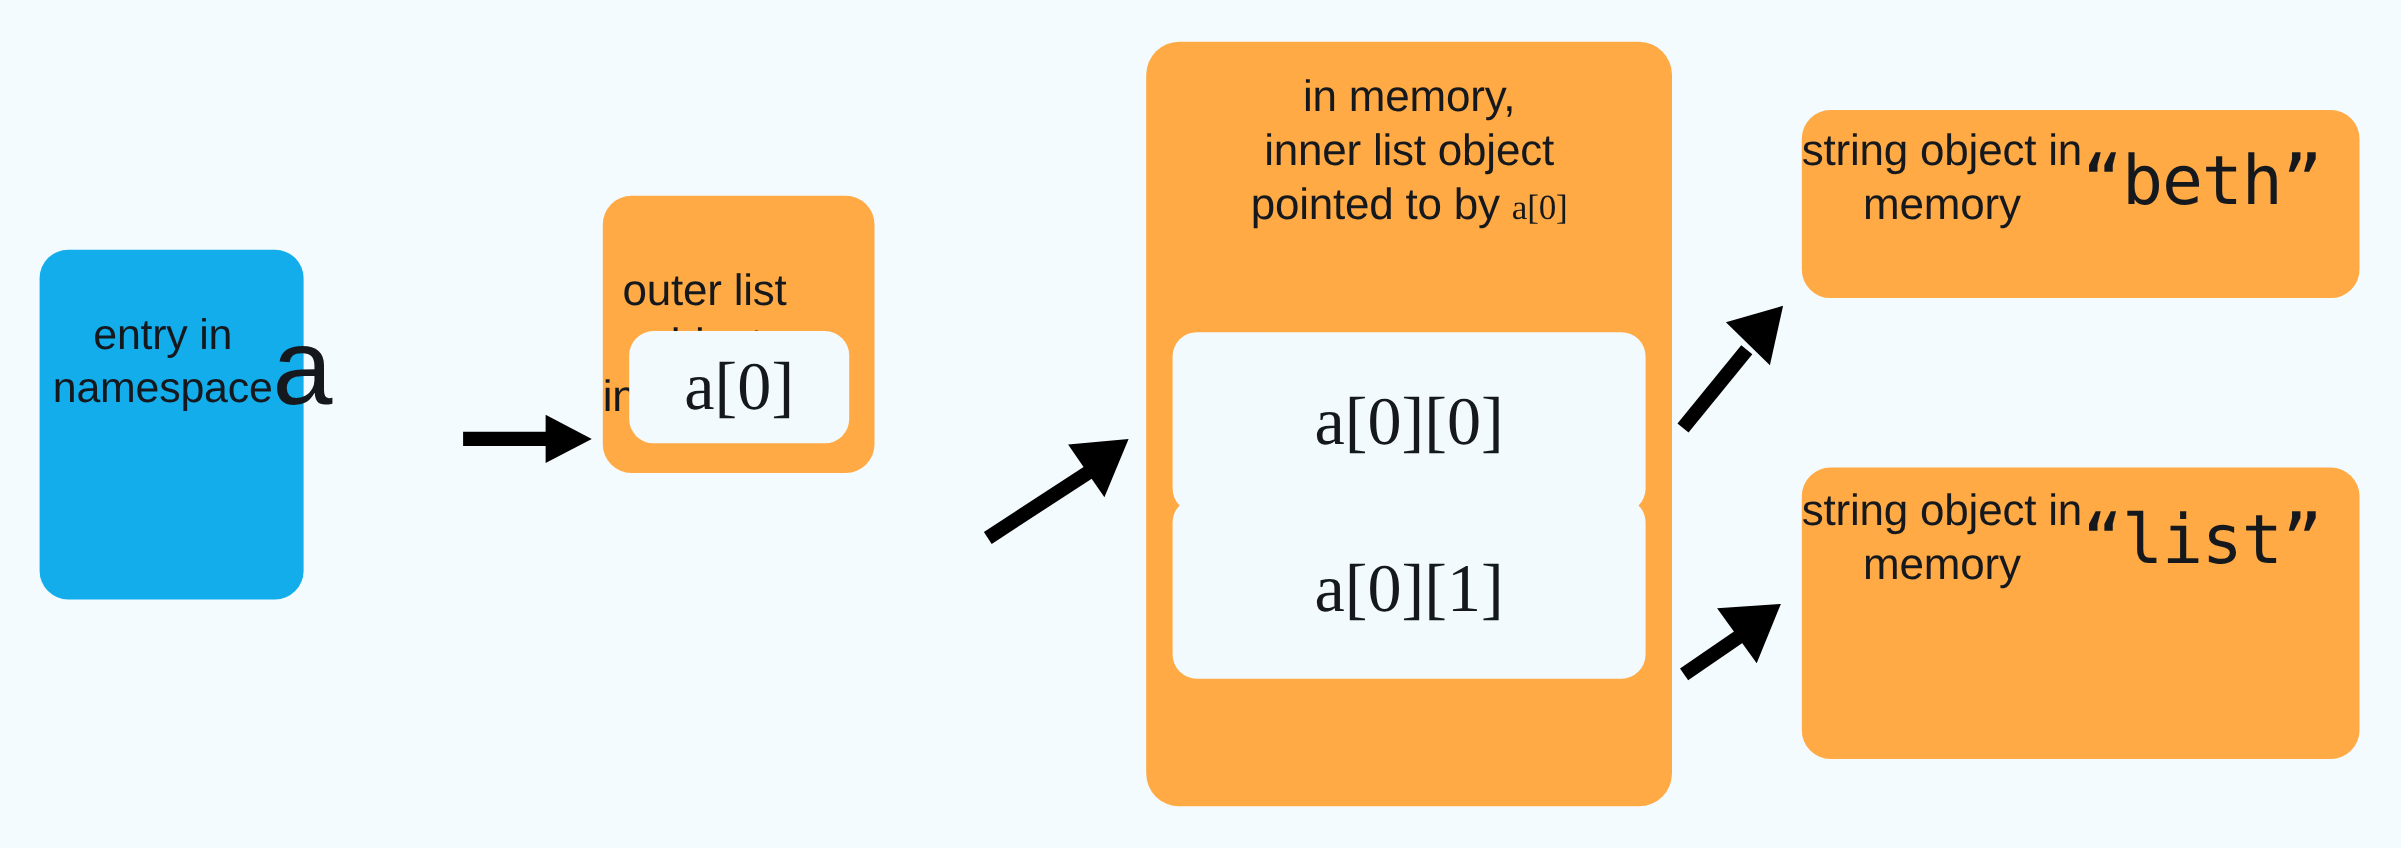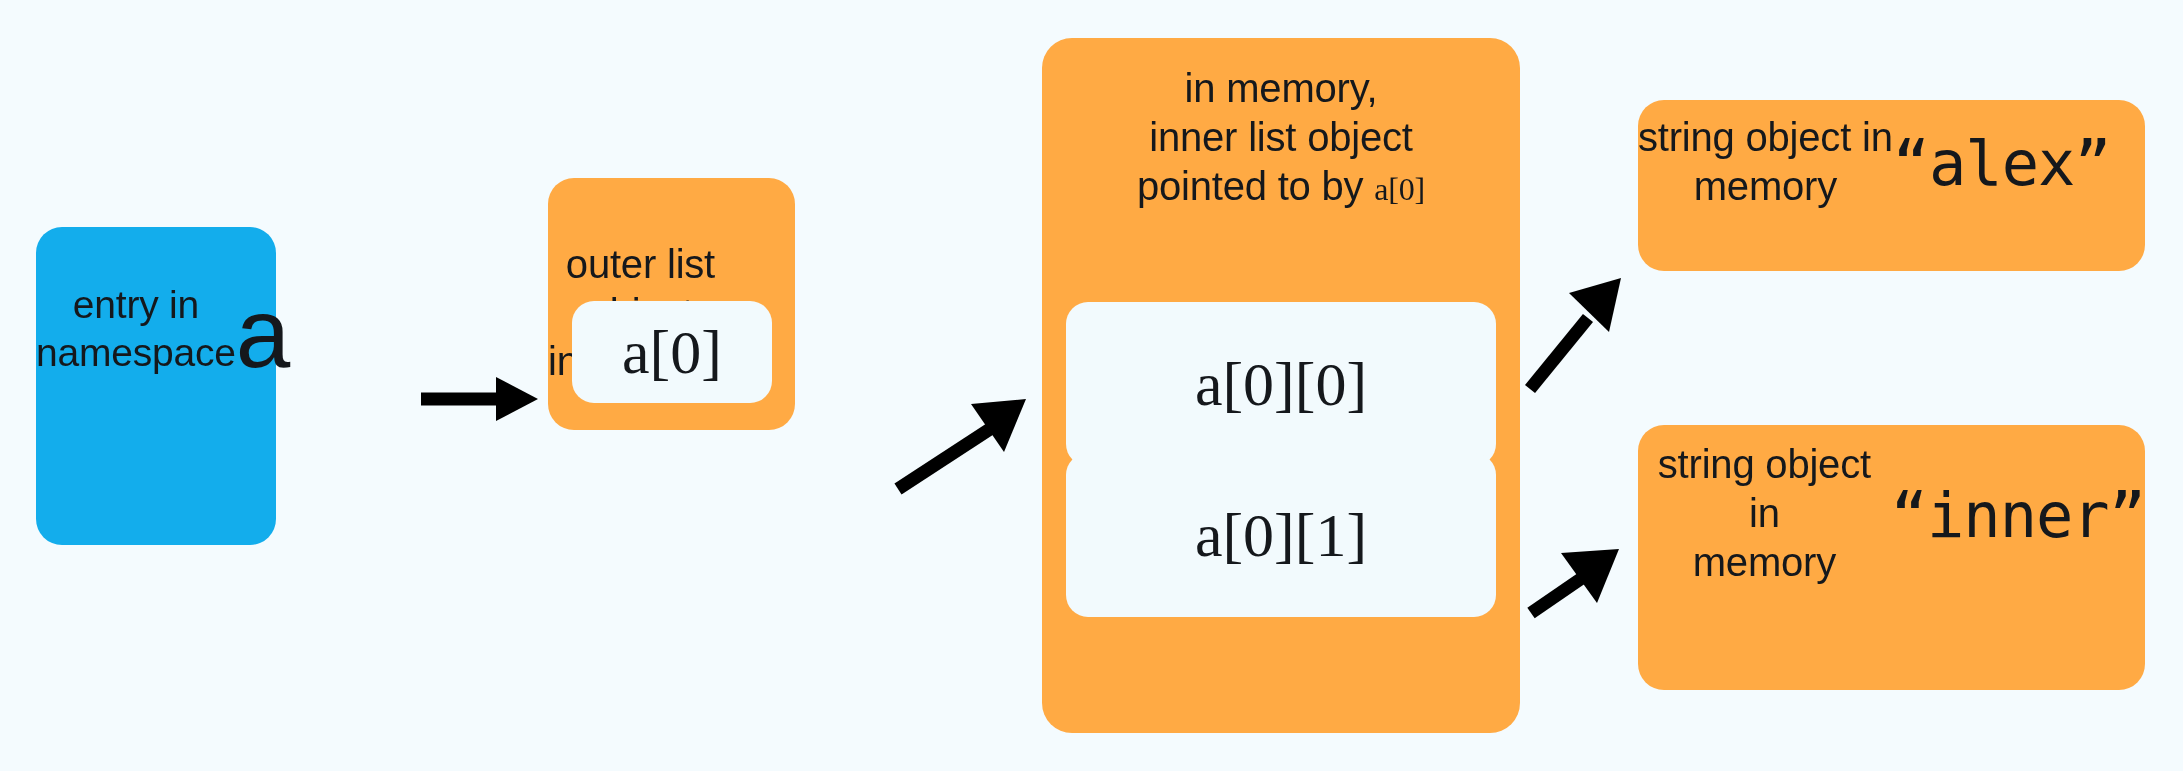--- a/index.html
+++ b/index.html
@@ -25,20 +25,21 @@
     box-sizing: border-box;
     display: flex;
     flex-direction: row;
     align-items: center;
     color: #15181c;
   }
 
   .blue-box {
     background: #13adec;
     border-radius: 26px;
+    padding-left: 12px;
   }
   .white-slot {
     background: #f2fafd;
     border-radius: 22px;
     display: flex;
     align-items: center;
     justify-content: center;
     box-sizing: border-box;
   }
 
@@ -232,28 +233,28 @@
     <span class="mono">a[0][0]</span>
   </div>
   <div class="white-slot inner-slot" id="inner-slot-1">
     <span class="mono">a[0][1]</span>
   </div>
 
   <div id="string-alex-fill"></div>
   <div class="box string-box" id="string-alex">
     <div class="caption">string object in
 memory</div>
-    <div class="string-value">“alex”</div>
+    <div class="string-value">“beth”</div>
   </div>
 
   <div id="string-beth-fill"></div>
   <div class="box string-box" id="string-beth">
     <div class="caption">string object in
 memory</div>
-    <div class="string-value">“inner”</div>
+    <div class="string-value">“list”</div>
   </div>
 
   <svg id="arrows" viewBox="0 0 2183 771">
 
     <g>
       <line x1="421" y1="399" x2="502" y2="399" stroke="#000000" stroke-width="13"></line>
       <polygon points="496,377 538,399 496,421"></polygon>
     </g>
 
     <g>

